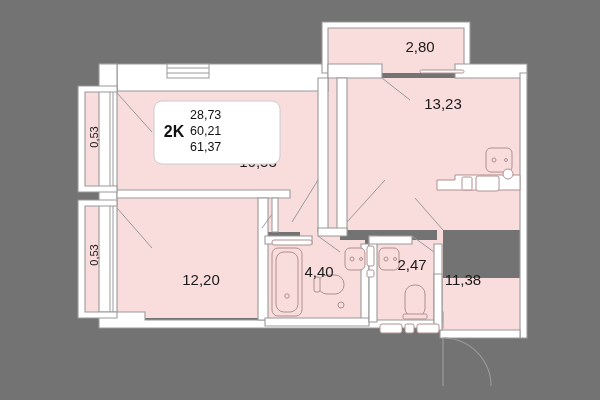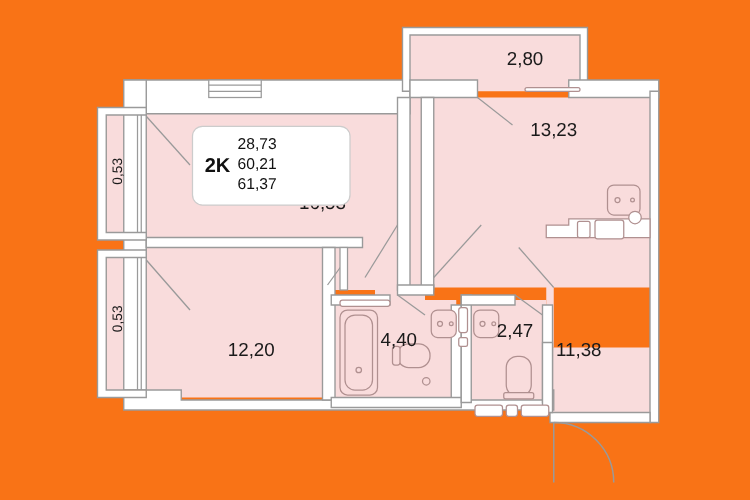--- a/index.html
+++ b/index.html
@@ -11,21 +11,21 @@
   body {
     width: 600px;
     height: 400px;
     overflow: hidden;
     font-family: "Liberation Sans", sans-serif;
   }
   #plan-root {
     position: relative;
     width: 600px;
     height: 400px;
-    background: #f97316;
+    background: #737373;
   }
   svg#floorplan {
     display: block;
     width: 600px;
     height: 400px;
   }
   .room-label {
     font-family: "Liberation Sans", sans-serif;
     font-size: 15px;
     fill: #1a1a1a;

